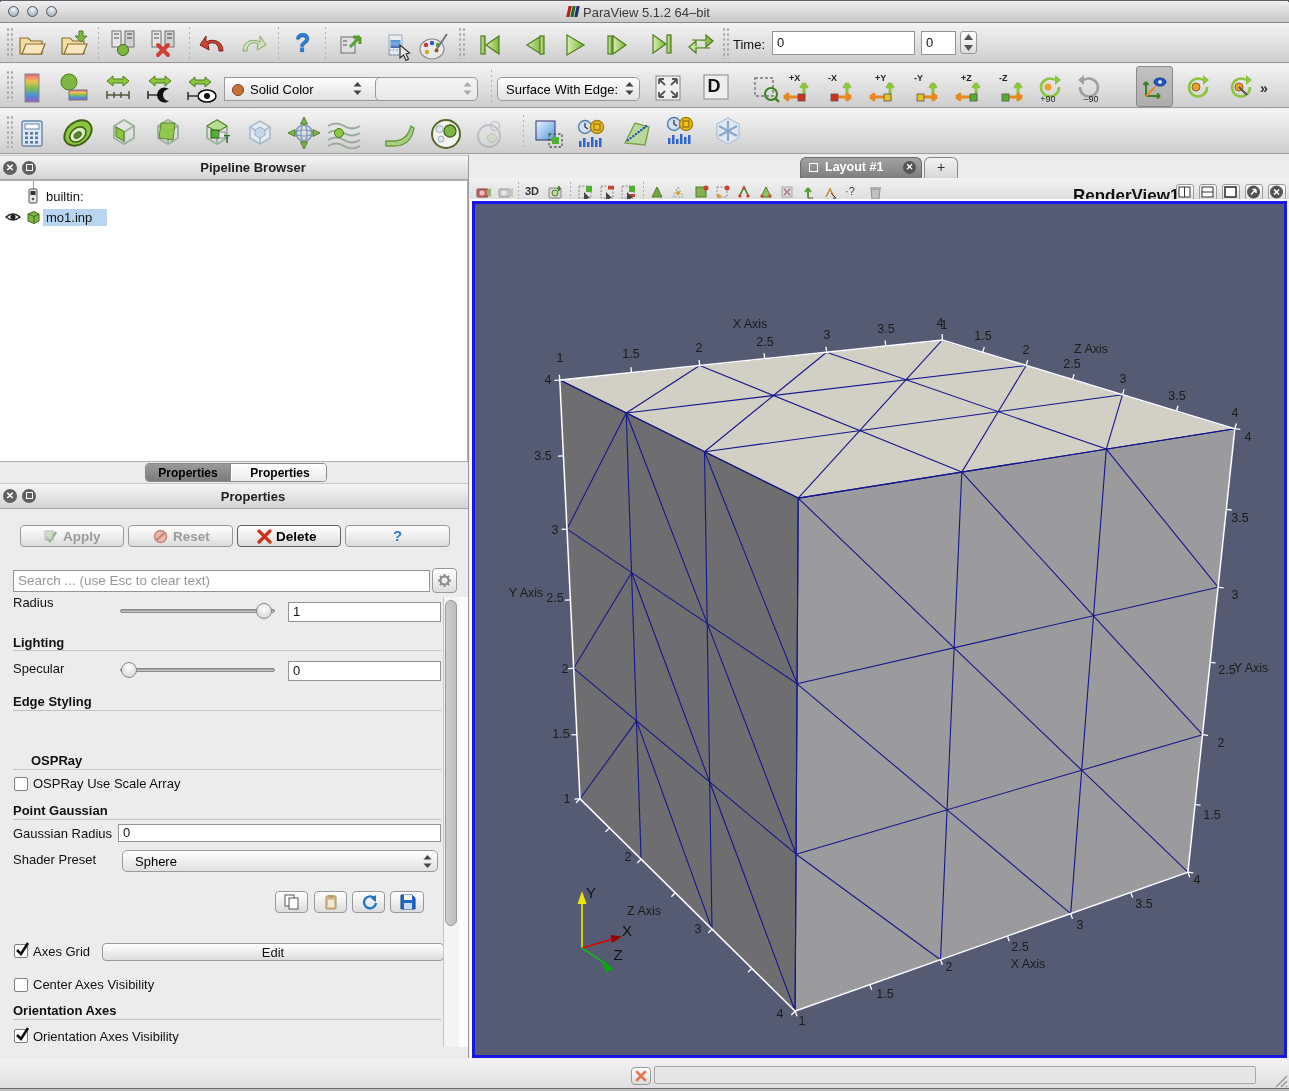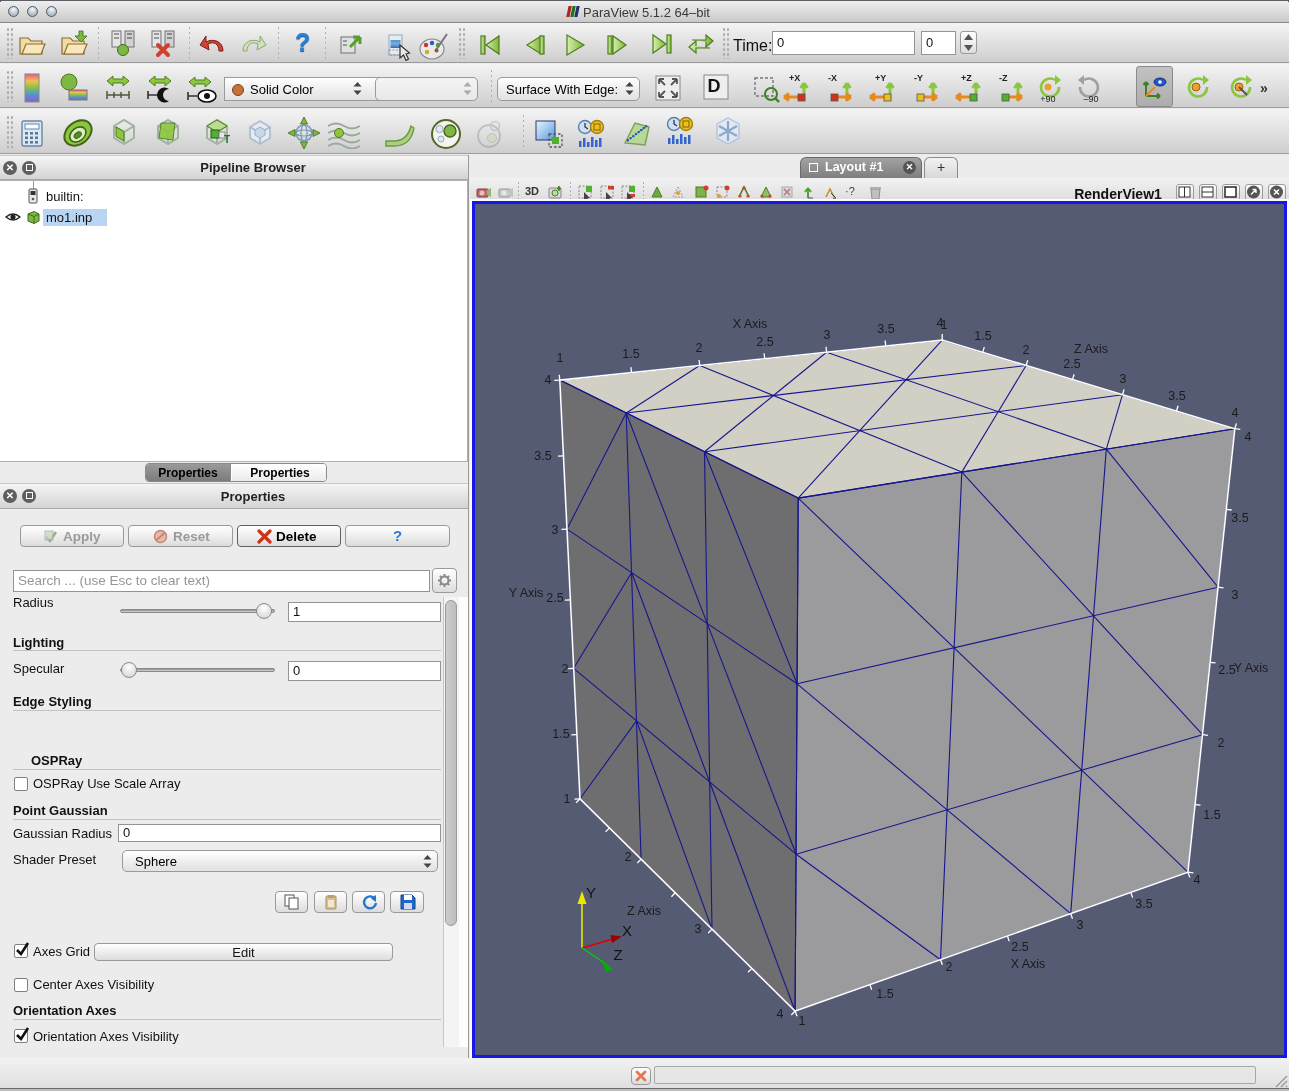--- a/index.html
+++ b/index.html
@@ -159,21 +159,21 @@
     </svg>
     <svg class="abs" style="left:686px;top:30px" width="30" height="28" viewBox="0 0 30 28">
       <defs>
         <linearGradient id="pg" x1="0" y1="0" x2="1" y2="0">
           <stop offset="0" stop-color="#d8eeb0"></stop>
           <stop offset="1" stop-color="#7cb636"></stop>
         </linearGradient>
       </defs>
       <path d="M6 10 L20 10 L20 5 L27 11 L20 17 L20 12 M24 18 L10 18 L10 23 L3 17 L10 11 L10 16" fill="url(#pg)" stroke="#4e7d1e" stroke-width="1.2"></path>
     </svg>
-    <div class="abs lbl" style="left:733px;top:37px;font-size:16px">Time:</div>
+    <div class="abs lbl" style="left:733px;top:37px;font-size:13px">Time:</div>
     <div class="field" style="left:772px;top:31px;width:143px;height:24px;line-height:22px">0</div>
     <div class="field" style="left:921px;top:31px;width:35px;height:24px;line-height:22px">0</div>
     <div class="btn" style="left:960px;top:31px;width:17px;height:23px;border-radius:3px"></div>
     <svg class="abs" style="left:962px;top:34px" width="13" height="17">
       <polygon points="6.5,0 11,6 2,6" fill="#555"></polygon>
       <polygon points="6.5,17 11,11 2,11" fill="#555"></polygon>
     </svg>
     <svg class="abs" style="left:17px;top:72px" width="30" height="32" viewBox="0 0 30 32">
       <defs>
         <linearGradient id="rb" x1="0" y1="0" x2="0" y2="1">
@@ -568,21 +568,21 @@
         <rect x="4" y="1" width="8" height="5" fill="#fff"></rect>
         <rect x="4" y="9" width="8" height="6" fill="#cddcf0"></rect>
       </svg>
     </div>
     <div class="cb" style="left:14px;top:944px">
       <svg width="17" height="17" style="position:absolute;left:-1px;top:-4px">
         <path d="M3 9 L7 13 L14 2" stroke="#111" stroke-width="2.6" fill="none"></path>
       </svg>
     </div>
     <div class="abs lbl" style="left:33px;top:944px">Axes Grid</div>
-    <div class="btn" style="left:94px;top:943px;width:299px;height:18px;border-color:#9a9a9a">
+    <div class="btn" style="left:102px;top:943px;width:342px;height:18px;border-color:#9a9a9a">
       <div style="position:absolute;left:0;top:1px;width:100%;text-align:center;font-size:13px;color:#111">Edit</div>
     </div>
     <div class="cb" style="left:14px;top:978px"></div>
     <div class="abs lbl" style="left:33px;top:977px">Center Axes Visibility</div>
     <div class="hdr" style="left:13px;top:1003px">Orientation Axes</div>
     <div class="rule" style="left:13px;top:1019px;width:428px"></div>
     <div class="cb" style="left:14px;top:1029px">
       <svg width="17" height="17" style="position:absolute;left:-1px;top:-4px">
         <path d="M3 9 L7 13 L14 2" stroke="#111" stroke-width="2.6" fill="none"></path>
       </svg>
@@ -672,21 +672,21 @@
     </svg>
     <svg class="abs" style="left:822px;top:184px" width="17" height="17" viewBox="0 0 17 17">
       <path d="M4 13 L8 5 L12 13" stroke="#c09030" stroke-width="1.6" fill="none"></path>
       <path d="M9 9 L14 14 L11.5 14 L13 16.5" stroke="#444" fill="none"></path>
     </svg>
     <div class="abs" style="left:845px;top:185px;font-size:11px;color:#444">·?</div>
     <svg class="abs" style="left:867px;top:184px" width="17" height="17" viewBox="0 0 17 17">
       <path d="M4 5 L13 5 L12 15 L5 15 Z" fill="#c0c0c0" stroke="#909090"></path>
       <rect x="3" y="3" width="11" height="2" fill="#b0b0b0"></rect>
     </svg>
-    <div class="abs" style="left:1073px;top:186px;width:90px;text-align:center;font-size:14px;font-weight:bold;text-decoration:underline;color:#111">RenderView1</div>
+    <div class="abs" style="left:1073px;top:186px;width:90px;text-align:center;font-size:17px;font-weight:bold;text-decoration:underline;color:#111">RenderView1</div>
     <div class="btn" style="left:1176px;top:184px;width:18px;height:17px;border-radius:3px"></div>
     <svg class="abs" style="left:1176px;top:184px" width="17" height="16">
       <rect x="3" y="3" width="11" height="10" fill="#fff" stroke="#333"></rect>
       <line x1="8.5" y1="3" x2="8.5" y2="13" stroke="#333"></line>
     </svg>
     <div class="btn" style="left:1199px;top:184px;width:18px;height:17px;border-radius:3px"></div>
     <svg class="abs" style="left:1199px;top:184px" width="17" height="16">
       <rect x="3" y="3" width="11" height="10" fill="#fff" stroke="#333"></rect>
       <line x1="3" y1="8" x2="14" y2="8" stroke="#333"></line>
     </svg>

